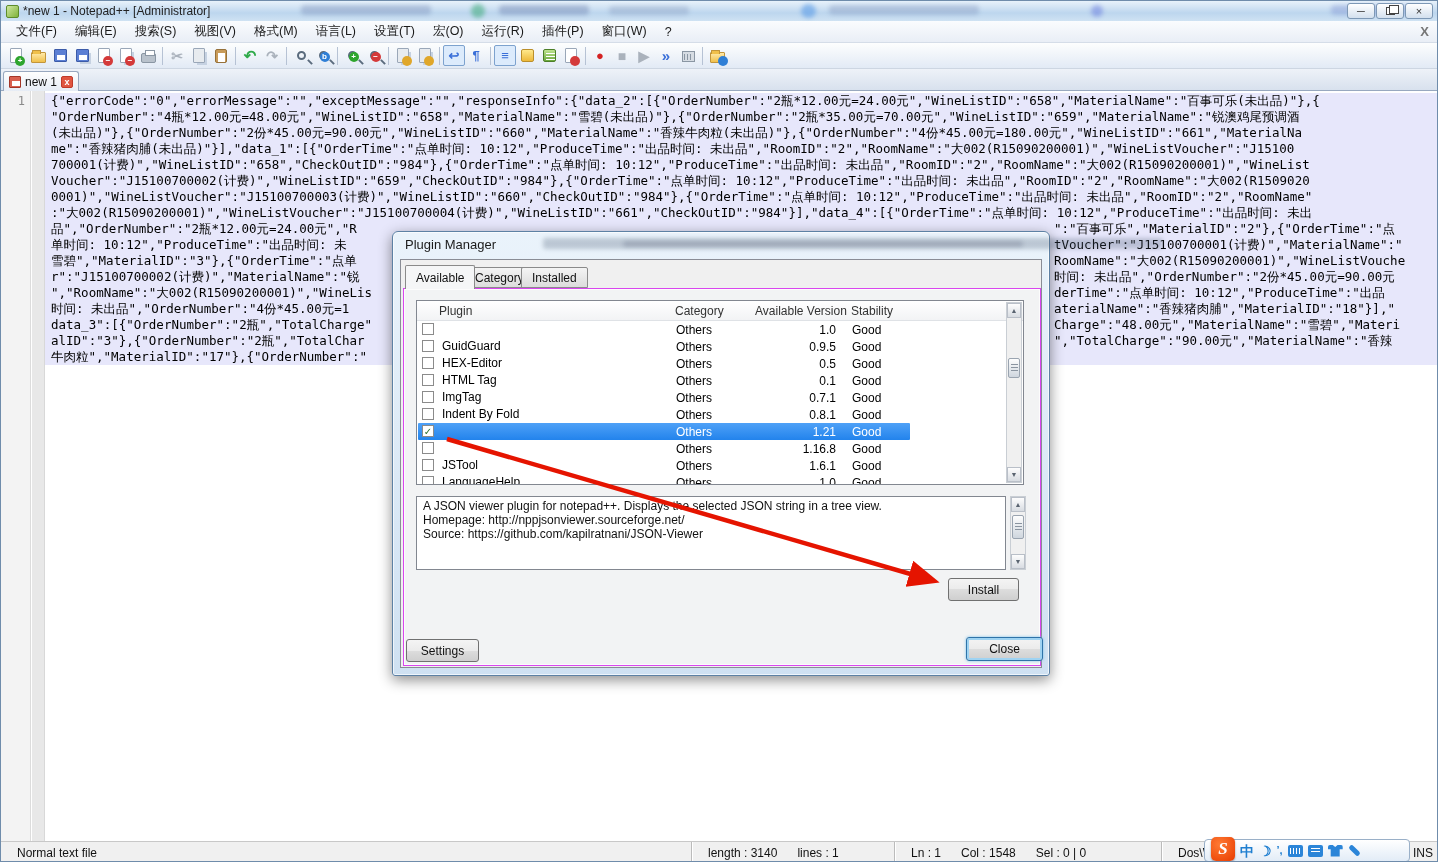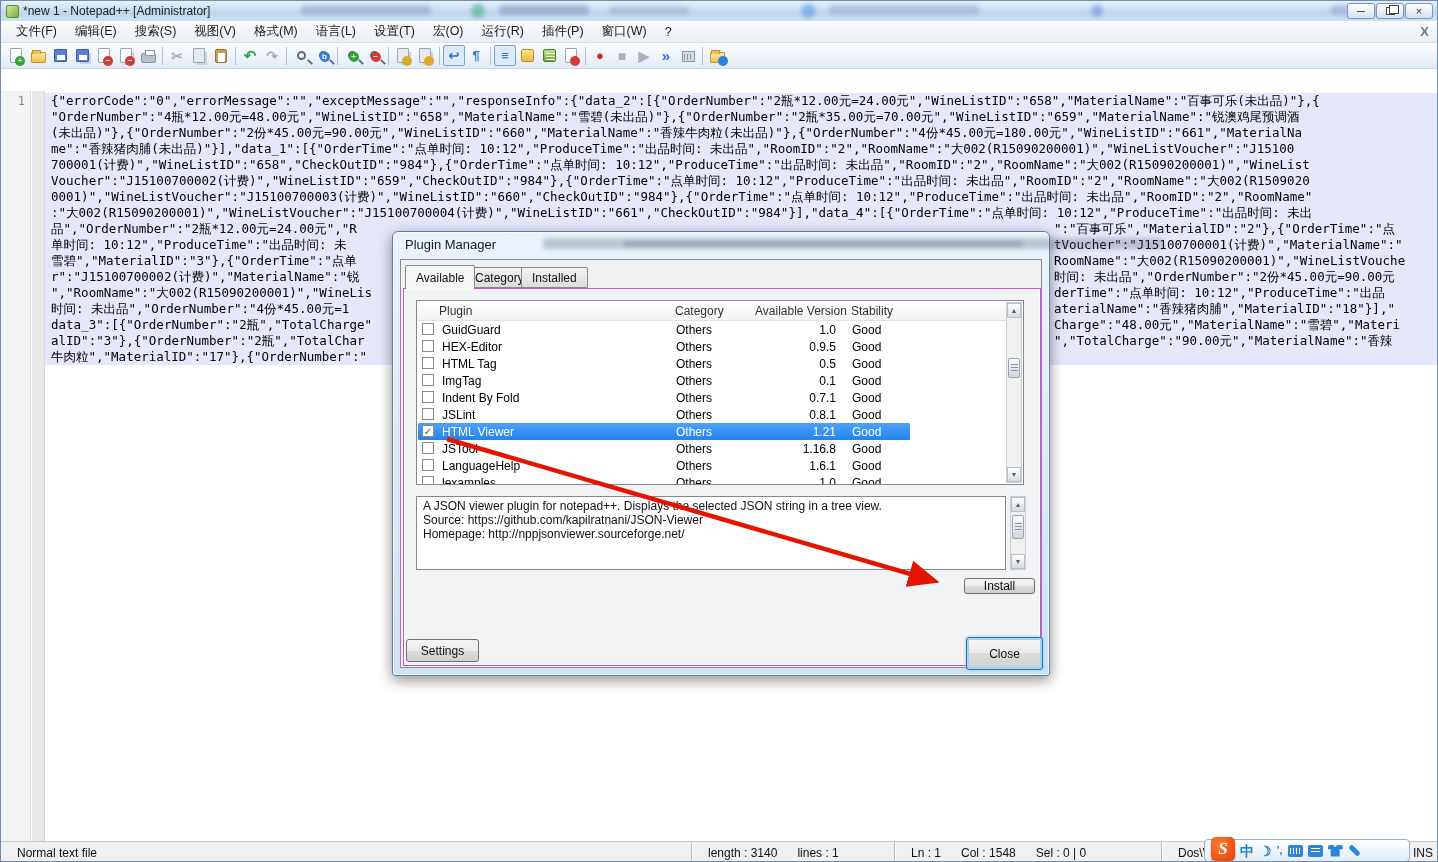--- a/index.html
+++ b/index.html
@@ -95,21 +95,21 @@
   .pm-panel{position:absolute;left:2px;top:28px;width:638px;height:378px;background:#f2f3f4;
     border:1px solid #d946ef;box-shadow:inset 0 0 0 1px #fcfcfc;}
   .pm-list{position:absolute;left:12px;top:11px;width:608px;height:185px;background:#fff;border:1px solid #828790;overflow:hidden;}
   .lv-head{position:absolute;left:0;top:0;width:100%;height:20px;background:linear-gradient(#ffffff,#f2f3f5);
     border-bottom:1px solid #dfe2e6;font-size:12px;color:#333;}
   .lv-head span{position:absolute;top:3px;}
   .lv-row{position:absolute;left:1px;width:492px;height:17px;font-size:12px;color:#000;}
   .lv-row.sel{background:linear-gradient(#4fa1f7,#2283ec);color:#fff;border-radius:1px;}
   .cbx{position:absolute;left:4px;top:2px;width:12px;height:12px;background:#fff;border:1px solid #8b8b8b;
     font:bold 10px/11px "DejaVu Sans",sans-serif;text-align:center;color:#2a6e2a;}
-  .cell-name{position:absolute;left:24px;top:2px;text-align:right;}
+  .cell-name{position:absolute;left:24px;top:18px;text-align:right;}
   .cell-cat{position:absolute;left:258px;top:2px;}
   .cell-ver{position:absolute;left:330px;top:2px;width:88px;text-align:right;}
   .cell-stab{position:absolute;left:434px;top:2px;}
   .vsb{position:absolute;background:#f0f0f0;border:1px solid #c9ced4;}
   .sb-btn{position:absolute;left:0;width:100%;height:15px;background:linear-gradient(#fdfdfd,#d8dce2);
     border:1px solid #b9bfc8;font-size:7px;color:#5a6470;text-align:center;line-height:14px;}
   .sb-thumb{position:absolute;left:1px;width:12px;background:linear-gradient(#fdfdfd,#cfd6de);
     border:1px solid #9aa4b0;border-radius:2px;}
   .sb-thumb::after{content:"";position:absolute;left:2px;top:45%;width:7px;height:1px;background:#8a94a0;
     box-shadow:0 -3px 0 #8a94a0,0 3px 0 #8a94a0;}
@@ -291,20 +291,27 @@
         <span class="ic ic-grid"></span>
       </div>
     <div class="sep"></div>
     <div class="tbi">
         <span class="ic ic-folder">
           <i class="badge bg-blue"></i>
         </span>
       </div>
   </div>
 
+  <div class="tabbar">
+    <div class="tab">
+      <span class="ic ic-floppy red" style="width:12px;height:12px"></span>
+      <span class="tab-label">new 1</span>
+      <span class="tab-close">x</span>
+    </div>
+  </div>
 
   <div class="editor">
     <div class="ed-hl" style="background:#e7e7fb"></div>
     <div class="ed-margin"></div>
     <div class="ed-strip"></div>
     <div class="lnum">1</div>
     <div class="erow l" style="top:2px">{"errorCode":"0","errorMessage":"","exceptMessage":"","responseInfo":{"data_2":[{"OrderNumber":"2瓶*12.00元=24.00元","WineListID":"658","MaterialName":"百事可乐(未出品)"},{</div>
     <div class="erow l" style="top:18px">"OrderNumber":"4瓶*12.00元=48.00元","WineListID":"658","MaterialName":"雪碧(未出品)"},{"OrderNumber":"2瓶*35.00元=70.00元","WineListID":"659","MaterialName":"锐澳鸡尾预调酒</div>
     <div class="erow l" style="top:34px">(未出品)"},{"OrderNumber":"2份*45.00元=90.00元","WineListID":"660","MaterialName":"香辣牛肉粒(未出品)"},{"OrderNumber":"4份*45.00元=180.00元","WineListID":"661","MaterialNa</div>
     <div class="erow l" style="top:50px">me":"香辣猪肉脯(未出品)"}],"data_1":[{"OrderTime":"点单时间: 10:12","ProduceTime":"出品时间: 未出品","RoomID":"2","RoomName":"大002(R15090200001)","WineListVoucher":"J15100</div>
@@ -429,32 +436,32 @@
           </div>
           <div class="vsb" style="right:1px;top:1px;width:16px;height:181px">
             <div class="sb-btn" style="top:0">▲</div>
             <div class="sb-thumb" style="top:55px;height:20px"></div>
             <div class="sb-btn" style="bottom:0">▼</div>
           </div>
         </div>
 
         <div class="pm-desc">
           <div>A JSON viewer plugin for notepad++. Displays the selected JSON string in a tree view.</div>
+          <div>Homepage: http://nppjsonviewer.sourceforge.net/</div>
           <div>Source: https://github.com/kapilratnani/JSON-Viewer</div>
-          <div>Homepage: http://nppjsonviewer.sourceforge.net/</div>
         </div>
         <div class="vsb" style="left:606px;top:207px;width:16px;height:74px">
           <div class="sb-btn" style="top:0">▲</div>
           <div class="sb-thumb" style="top:18px;height:24px"></div>
           <div class="sb-btn" style="bottom:0">▼</div>
         </div>
 
-        <div class="btn" style="left:560px;top:289px;width:71px;height:16px">Install</div>
+        <div class="btn" style="left:544px;top:289px;width:71px;height:23px">Install</div>
         <div class="btn" style="left:2px;top:350px;width:73px;height:23px">Settings</div>
-        <div class="btn default" style="left:562px;top:348px;width:77px;height:33px">Close</div>
+        <div class="btn default" style="left:562px;top:348px;width:77px;height:24px">Close</div>
       </div>
     </div>
   </div>
 
   <svg class="arrow-svg" width="1438" height="862" viewBox="0 0 1438 862">
     <defs>
       <marker id="ah" markerWidth="8" markerHeight="8" refX="5" refY="3" orient="auto">
         <path d="M0,0 L7,3 L0,6 Z" fill="#e51400"></path>
       </marker>
     </defs>

